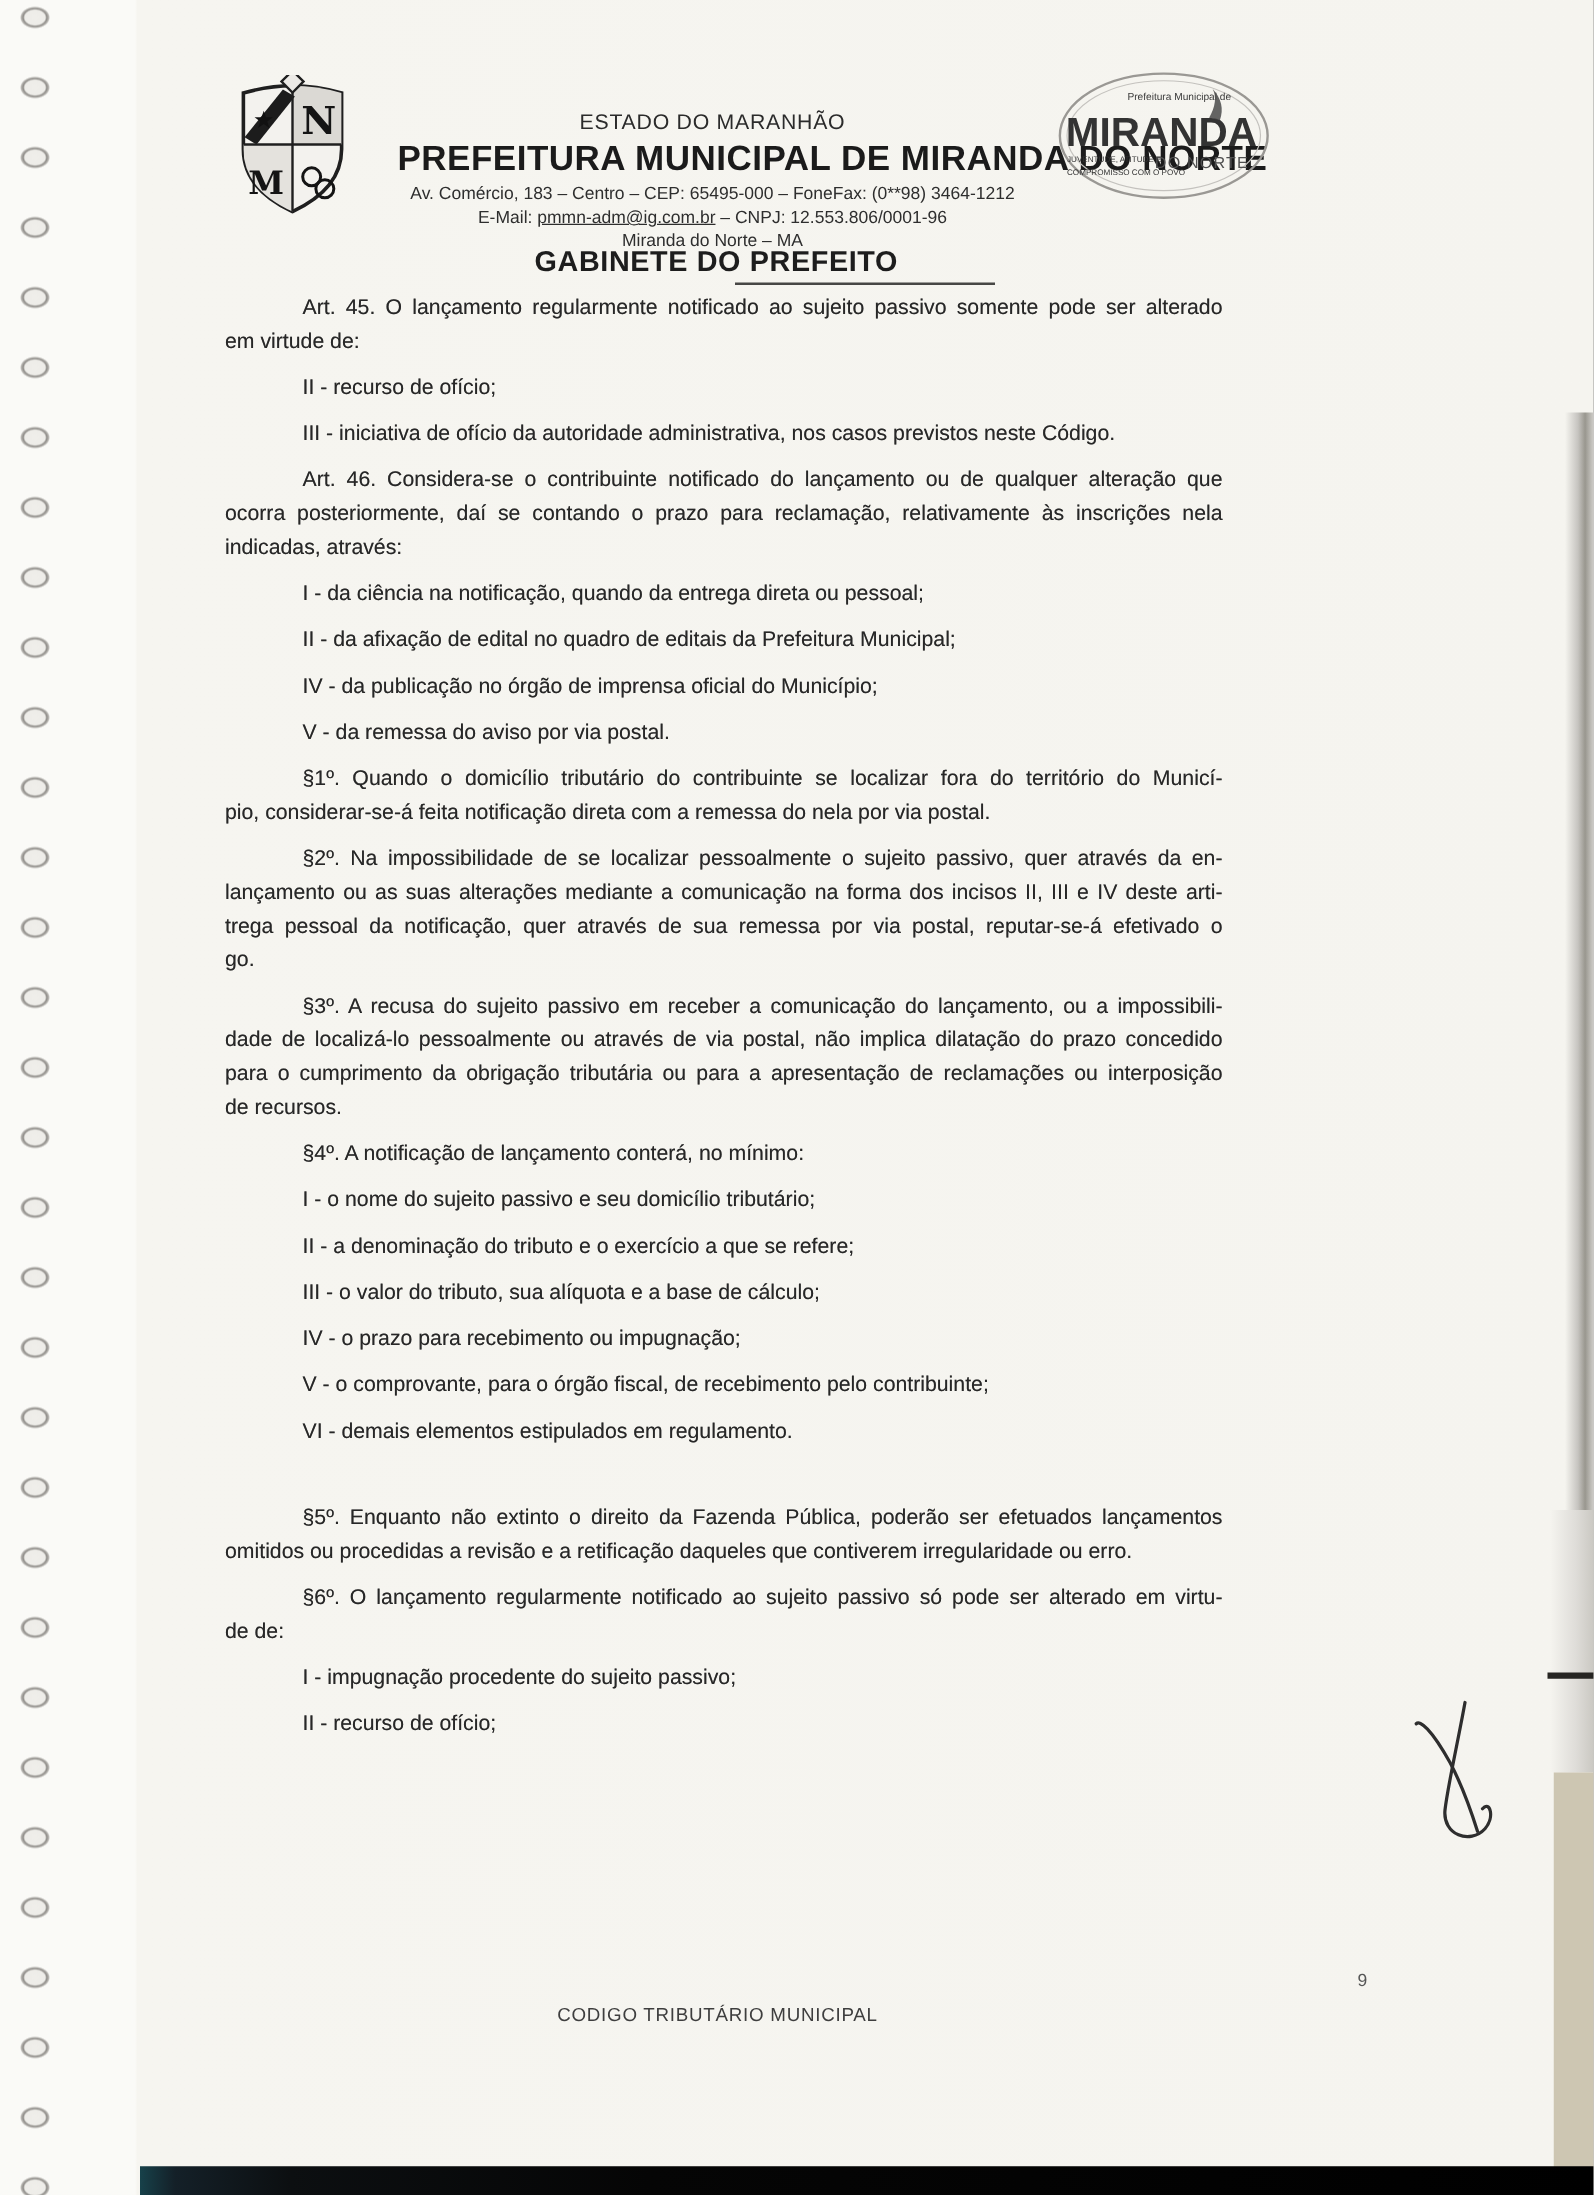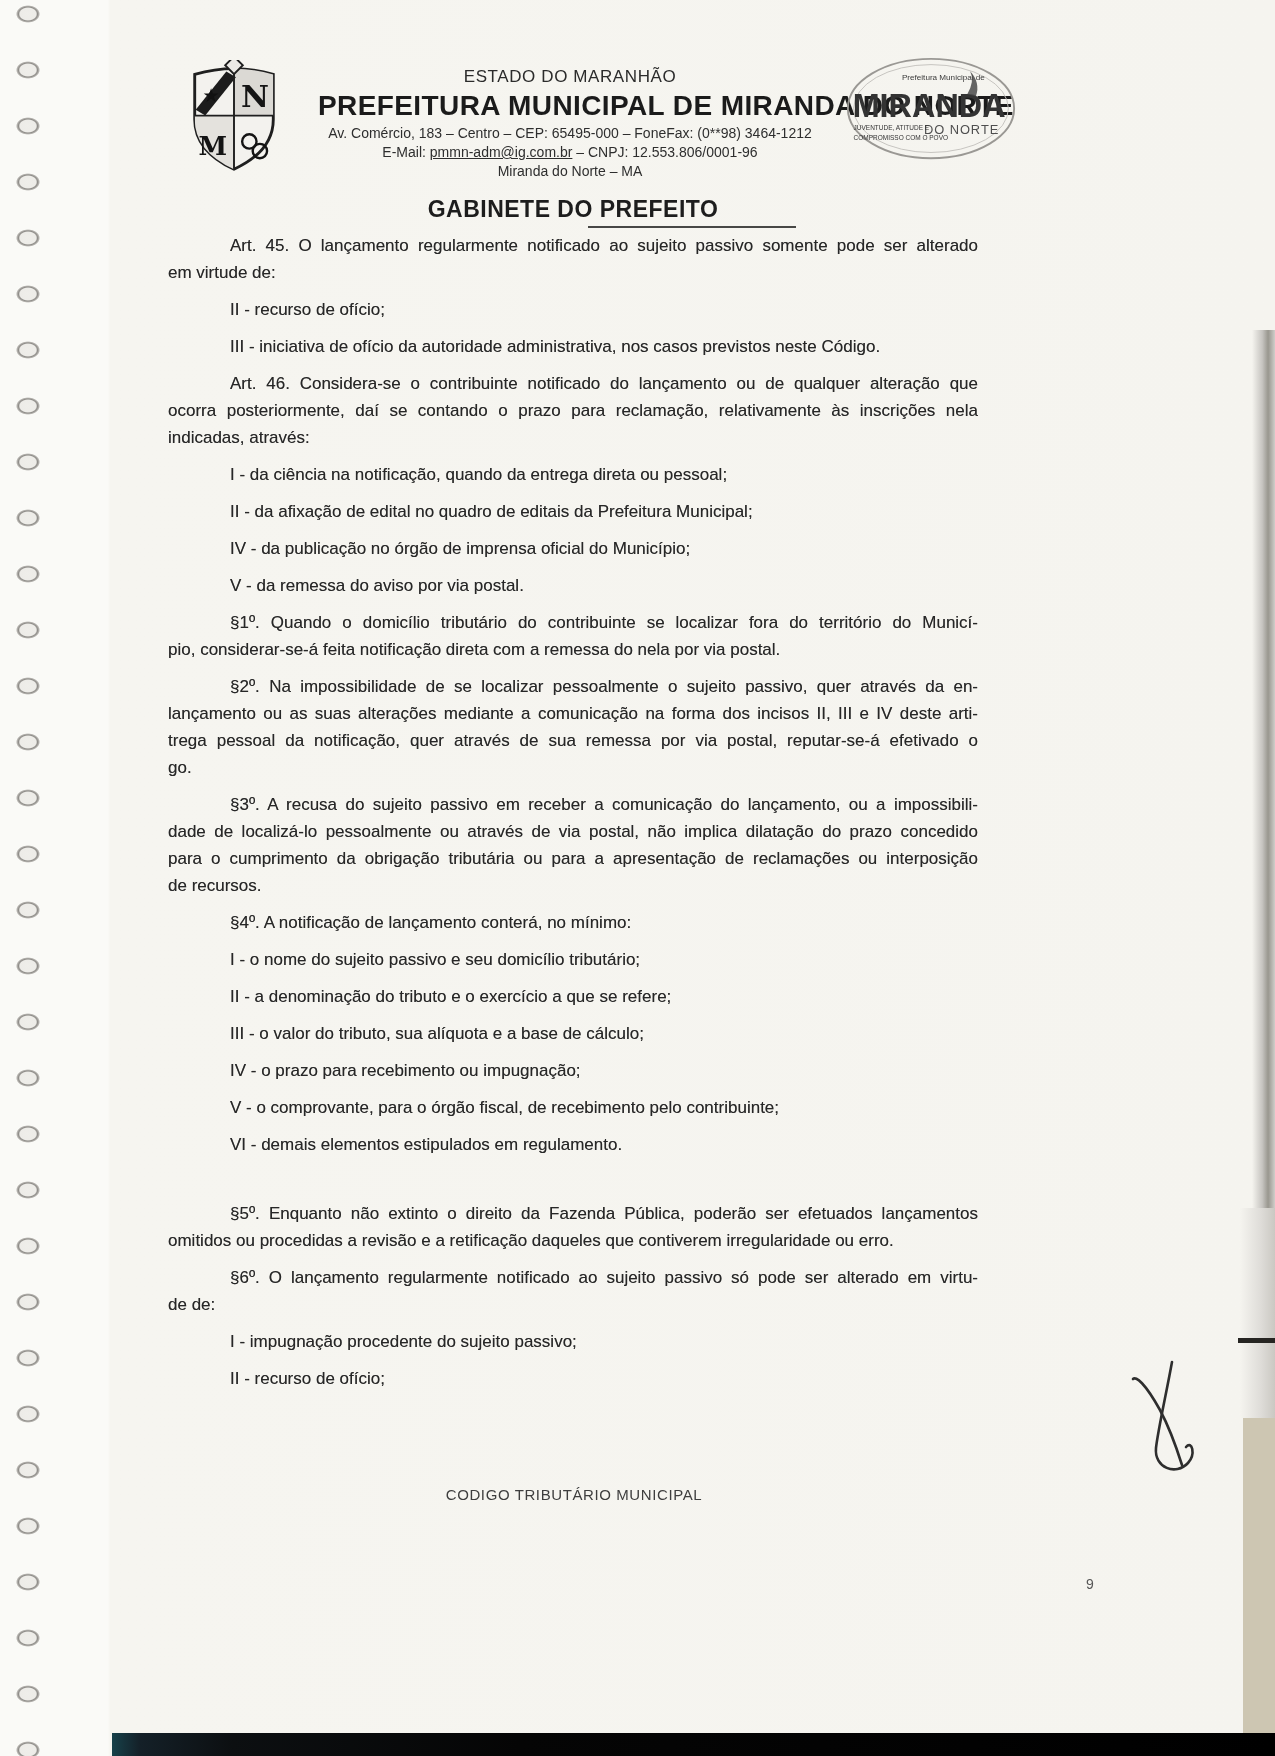--- a/index.html
+++ b/index.html
@@ -11,40 +11,40 @@
   
   .holes {
     position:absolute; left:4px; top:-14px; width:48px; height:1790px;
     background:radial-gradient(ellipse 15px 11px at 24px 28px,
       #efeeea 0%, #edece8 54%, #8e8c88 63%, #b7b5b1 73%, rgba(250,250,247,0) 80%);
     background-size:48px 56px; background-repeat:repeat-y;
   }
   
   .crest { position:absolute; left:186px; top:60px; width:96px; height:115px; }
   .logo-right { position:absolute; left:845px; top:56px; width:172px; height:107px; }
-  .hdr { position:absolute; left:318px; top:67px; width:504px; text-align:center; color:#2b2b2b; }
+  .hdr { position:absolute; left:318px; top:88px; width:504px; text-align:center; color:#2b2b2b; }
   .hdr-state { font-size:17px; letter-spacing:.6px; }
   .hdr-muni  { font-size:28px; font-weight:bold; letter-spacing:.4px; color:#1b1b1b; margin-top:3px; white-space:nowrap; }
   .hdr-small { font-size:14px; margin-top:3px; color:#2e2e2e; }
   .hdr-mail .email { text-decoration:underline; }
   
   .doc-title { position:absolute; top:196px; left:168px; width:810px; text-align:center;
     font-size:23px; font-weight:bold; letter-spacing:.5px; color:#1d1d1d; }
   .title-underline { position:absolute; top:226px; left:588px; width:208px; height:2px; background:#474745; }
   
   .doc-body { position:absolute; left:168px; top:232px; width:810px;
     font-size:17px; line-height:27px; color:#272727; text-shadow:0 0 .4px rgba(40,40,40,.5); }
-  .para { margin-bottom:10px; }
+  .para { margin-bottom:10px;margin-left:12px; }
   .para.item { padding-left:62px; }
   .para.gap { margin-top:42px; }
   .ln { text-align:justify; }
   .ln.jl { text-align-last:justify; }
   .ln.ind { text-indent:62px; }
   
-  .footer { position:absolute; top:1486px; left:168px; width:812px; text-align:center;
+  .footer { position:absolute; top:1604px; left:168px; width:812px; text-align:center;
     font-size:15px; letter-spacing:.6px; color:#3e3e3e; }
   .page-number { position:absolute; top:1576px; left:1086px; font-size:14px; color:#565656; }
   
   .rubric { position:absolute; left:1120px; top:1350px; width:85px; height:135px; }
   
   .band-mid   { position:absolute; left:1252px; top:330px;  width:23px; height:878px;
                 background:linear-gradient(90deg,#f5f4ef,#c6c4c0 45%,#99978f 70%,#d0ceca); }
   .band-low   { position:absolute; left:1240px; top:1208px; width:35px; height:210px;
                 background:linear-gradient(90deg,#f5f4ef,#dedcd8 60%,#cac8c2); }
   .dark-line  { position:absolute; left:1238px; top:1338px; width:37px; height:5px; background:#262522; }

